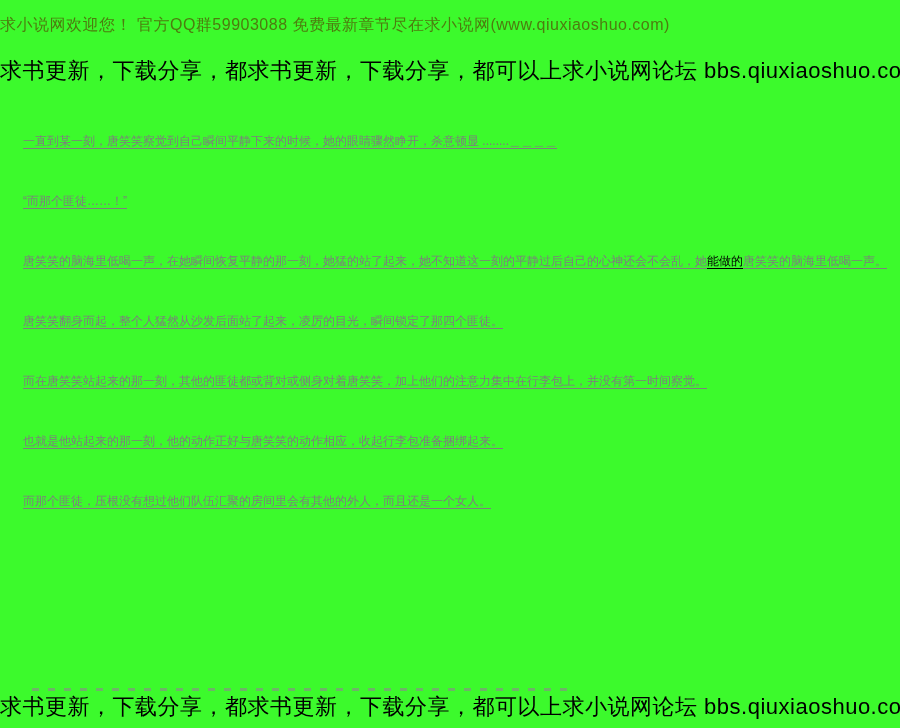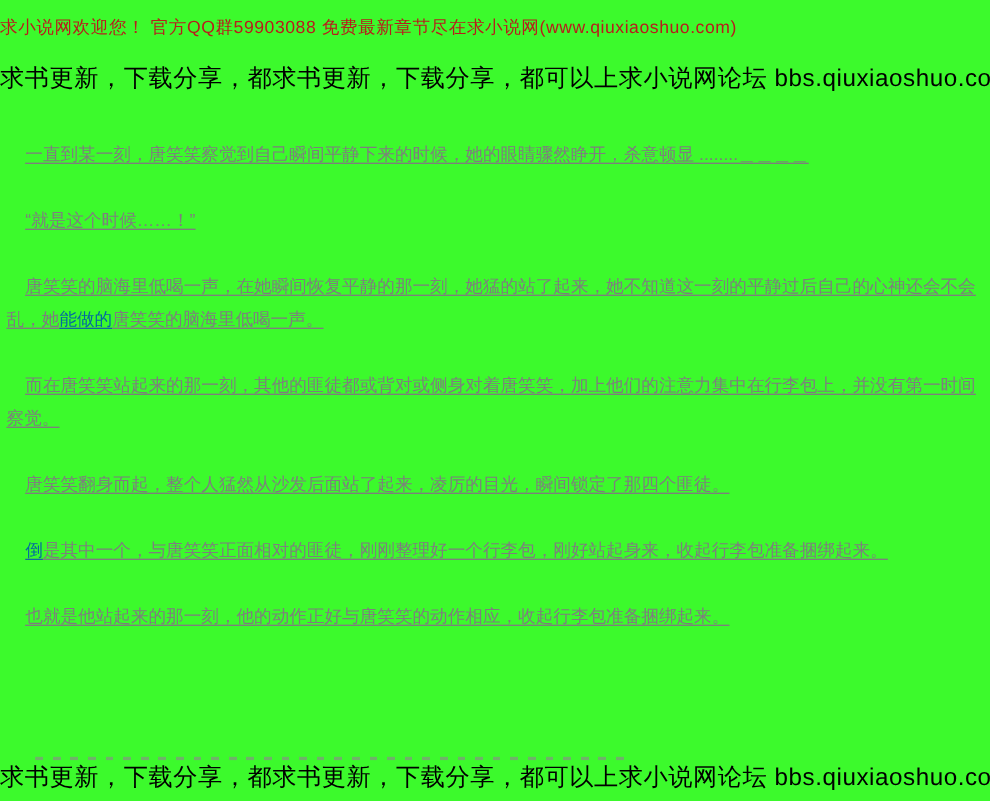--- a/index.html
+++ b/index.html
@@ -5,63 +5,63 @@
   html,body{margin:0;padding:0;}
   body{
     width:900px;height:728px;
     background:#3CFA2C;
     overflow:hidden;
     position:relative;
     font-family:"Liberation Sans", sans-serif;
   }
   .welcome-line{
     position:absolute;top:15px;left:0;
-    font-size:16px;color:#b91c1c;
+    font-size:16px;color:#4d7c0f;
     white-space:nowrap;letter-spacing:0.5px;
   }
   .promo-line{
     position:absolute;left:0;
     font-size:22px;color:#000;
     white-space:nowrap;width:900px;overflow:hidden;
     letter-spacing:0.5px;
   }
   .promo-top{top:56px;}
   .promo-bottom{top:692px;}
   #paragraphs{
     position:absolute;top:126px;left:6px;width:890px;
   }
   .para{
     margin:0 0 30px 0;
     line-height:30px;
-    font-size:16px;
+    font-size:12px;
     color:#7E7E7E;
     text-indent:17px;
     text-decoration:underline;
     text-underline-offset:3px;
   }
   .seg{text-decoration:inherit;}
-  .seg.em{color:#0369a1;}
+  .seg.em{color:#000000;}
   .artifact-strip{
     position:absolute;top:688px;left:32px;width:540px;height:3px;
     background:repeating-linear-gradient(90deg,#8b8b8b 0 7px,transparent 7px 16px);
     opacity:0.65;
   }
 </style>
 </head>
 <body>
 
 <div class="welcome-line">求小说网欢迎您！ 官方QQ群59903088 免费最新章节尽在求小说网(www.qiuxiaoshuo.com)</div>
 
 <div class="promo-line promo-top">求书更新，下载分享，都求书更新，下载分享，都可以上求小说网论坛 bbs.qiuxiaoshuo.com</div>
 
 <div id="paragraphs">
     <p class="para"><span class="seg">一直到某一刻，唐笑笑察觉到自己瞬间平静下来的时候，她的眼睛骤然睁开，杀意顿显 ........＿＿＿＿</span></p>
-    <p class="para"><span class="seg">“就是这个时候……！”</span></p>
+    <p class="para"><span class="seg">“而那个匪徒……！”</span></p>
     <p class="para"><span class="seg">唐笑笑的脑海里低喝一声，在她瞬间恢复平静的那一刻，她猛的站了起来，她不知道这一刻的平静过后自己的心神还会不会乱，她</span><span class="seg em">能做的</span><span class="seg">唐笑笑的脑海里低喝一声。</span></p>
+    <p class="para"><span class="seg">唐笑笑翻身而起，整个人猛然从沙发后面站了起来，凌厉的目光，瞬间锁定了那四个匪徒。</span></p>
     <p class="para"><span class="seg">而在唐笑笑站起来的那一刻，其他的匪徒都或背对或侧身对着唐笑笑，加上他们的注意力集中在行李包上，并没有第一时间察觉。</span></p>
-    <p class="para"><span class="seg">唐笑笑翻身而起，整个人猛然从沙发后面站了起来，凌厉的目光，瞬间锁定了那四个匪徒。</span></p>
-    <p class="para"><span class="seg em">倒</span><span class="seg">是其中一个，与唐笑笑正面相对的匪徒，刚刚整理好一个行李包，刚好站起身来，收起行李包准备捆绑起来。</span></p>
     <p class="para"><span class="seg">也就是他站起来的那一刻，他的动作正好与唐笑笑的动作相应，收起行李包准备捆绑起来。</span></p>
+    <p class="para"><span class="seg">而那个匪徒，压根没有想过他们队伍汇聚的房间里会有其他的外人，而且还是一个女人。</span></p>
   </div>
 
 <div class="artifact-strip"></div>
 
 <div class="promo-line promo-bottom">求书更新，下载分享，都求书更新，下载分享，都可以上求小说网论坛 bbs.qiuxiaoshuo.com</div>
 
 </body></html>

